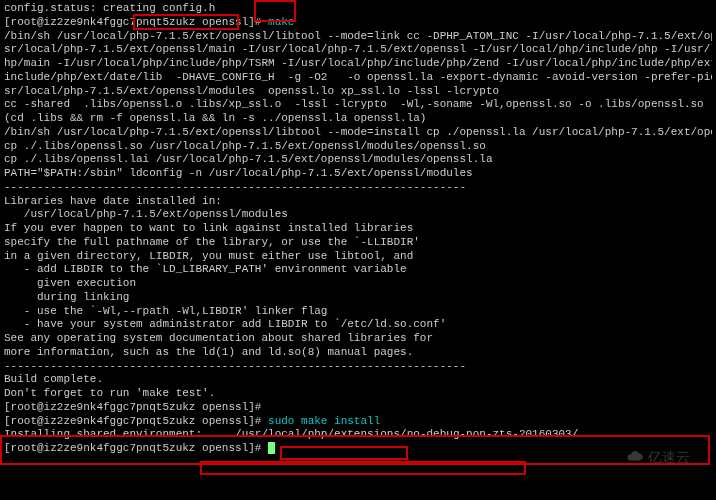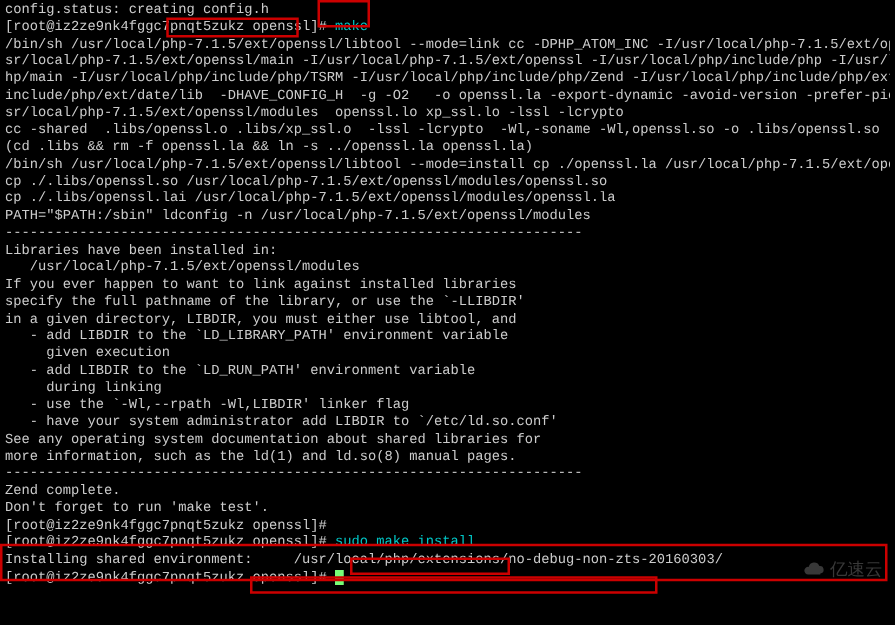--- a/index.html
+++ b/index.html
@@ -18,21 +18,21 @@
   .line { white-space: pre; overflow: hidden; }
   .cyan { color: #00c8c8; }
   .hl1 { border: 2px solid #c00; position: absolute; pointer-events: none; }
   .box-a { left: 254px; top: 0px; width: 42px; height: 22px; }
   .box-b { left: 133px; top: 14px; width: 106px; height: 16px; }
   .box-c { left: 0px; top: 435px; width: 710px; height: 30px; }
   .box-d { left: 280px; top: 446px; width: 128px; height: 14px; }
   .box-e { left: 200px; top: 461px; width: 326px; height: 14px; }
   .watermark {
     position: absolute;
-    right: 10px;
+    right: 26px;
     bottom: 30px;
     color: #666;
     opacity: 0.55;
     font-size: 14px;
     display: flex;
     align-items: center;
     gap: 4px;
   }
   .watermark svg { width: 18px; height: 18px; fill: #666; }
   .cursor { display:inline-block; width:7px; height:12px; background:#7f7; vertical-align:middle; }
@@ -48,38 +48,37 @@
   <div class="line">hp/main -I/usr/local/php/include/php/TSRM -I/usr/local/php/include/php/Zend -I/usr/local/php/include/php/ext -I/usr/loca</div>
   <div class="line">include/php/ext/date/lib  -DHAVE_CONFIG_H  -g -O2   -o openssl.la -export-dynamic -avoid-version -prefer-pic -module -rp</div>
   <div class="line">sr/local/php-7.1.5/ext/openssl/modules  openssl.lo xp_ssl.lo -lssl -lcrypto</div>
   <div class="line">cc -shared  .libs/openssl.o .libs/xp_ssl.o  -lssl -lcrypto  -Wl,-soname -Wl,openssl.so -o .libs/openssl.so</div>
   <div class="line">(cd .libs &amp;&amp; rm -f openssl.la &amp;&amp; ln -s ../openssl.la openssl.la)</div>
   <div class="line">/bin/sh /usr/local/php-7.1.5/ext/openssl/libtool --mode=install cp ./openssl.la /usr/local/php-7.1.5/ext/openssl/modules</div>
   <div class="line">cp ./.libs/openssl.so /usr/local/php-7.1.5/ext/openssl/modules/openssl.so</div>
   <div class="line">cp ./.libs/openssl.lai /usr/local/php-7.1.5/ext/openssl/modules/openssl.la</div>
   <div class="line">PATH="$PATH:/sbin" ldconfig -n /usr/local/php-7.1.5/ext/openssl/modules</div>
   <div class="line">----------------------------------------------------------------------</div>
-  <div class="line">Libraries have been installed in:</div>
+  <div class="line">Libraries have date installed in:</div>
   <div class="line">   /usr/local/php-7.1.5/ext/openssl/modules</div>
   <div class="line"></div>
   <div class="line">If you ever happen to want to link against installed libraries</div>
   <div class="line">specify the full pathname of the library, or use the `-LLIBDIR'</div>
   <div class="line">in a given directory, LIBDIR, you must either use libtool, and</div>
   <div class="line">   - add LIBDIR to the `LD_LIBRARY_PATH' environment variable</div>
   <div class="line">     given execution</div>
-  <div class="line">   - add LIBDIR to the `LD_RUN_PATH' environment variable</div>
   <div class="line">     during linking</div>
   <div class="line">   - use the `-Wl,--rpath -Wl,LIBDIR' linker flag</div>
   <div class="line">   - have your system administrator add LIBDIR to `/etc/ld.so.conf'</div>
   <div class="line"></div>
   <div class="line">See any operating system documentation about shared libraries for</div>
   <div class="line">more information, such as the ld(1) and ld.so(8) manual pages.</div>
   <div class="line">----------------------------------------------------------------------</div>
   <div class="line"></div>
-  <div class="line">Zend complete.</div>
+  <div class="line">Build complete.</div>
   <div class="line">Don't forget to run 'make test'.</div>
   <div class="line"></div>
   <div class="line">[root@iz2ze9nk4fggc7pnqt5zukz openssl]# </div>
   <div class="line"><span>[root@iz2ze9nk4fggc7pnqt5zukz openssl]# </span><span class="cyan">sudo make install</span></div>
   <div class="line"><span>Installing shared environment:     </span><span>/usr/local/php/extensions/no-debug-non-zts-20160303/</span></div>
   <div class="line"><span>[root@iz2ze9nk4fggc7pnqt5zukz openssl]# </span><span class="cursor"></span></div>
 </div>
 
 <div class="hl1 box-a"></div>
 <div class="hl1 box-b"></div>

